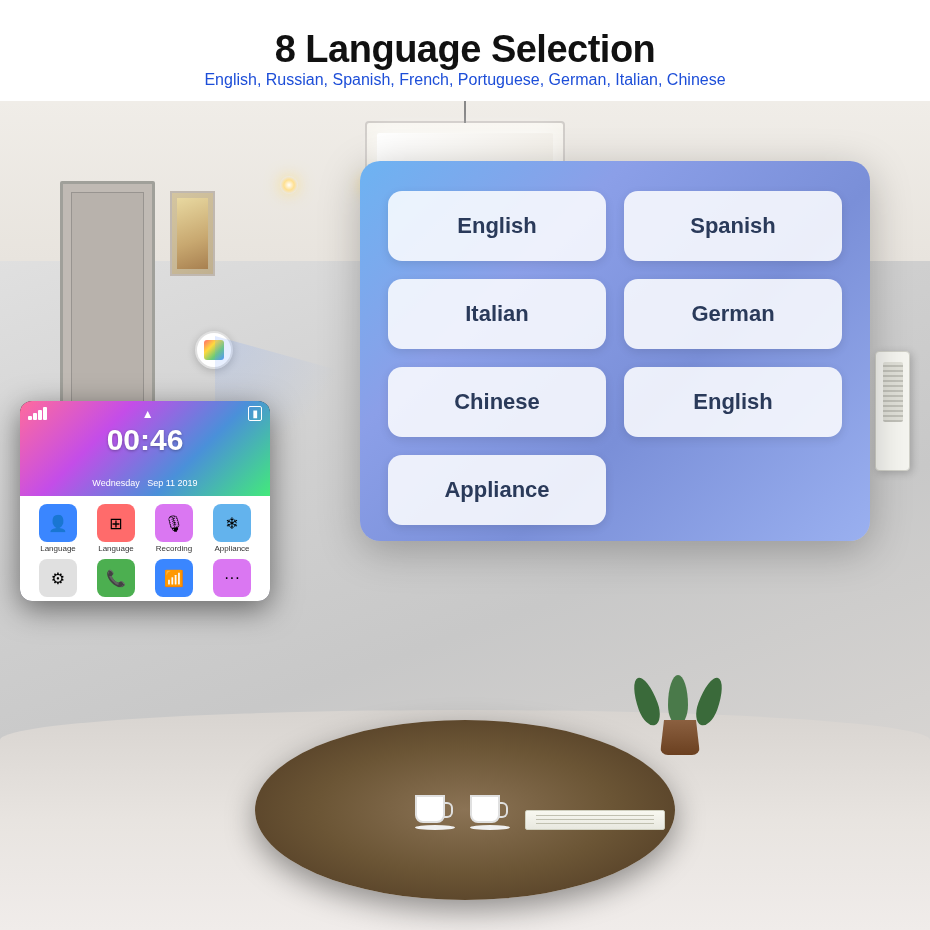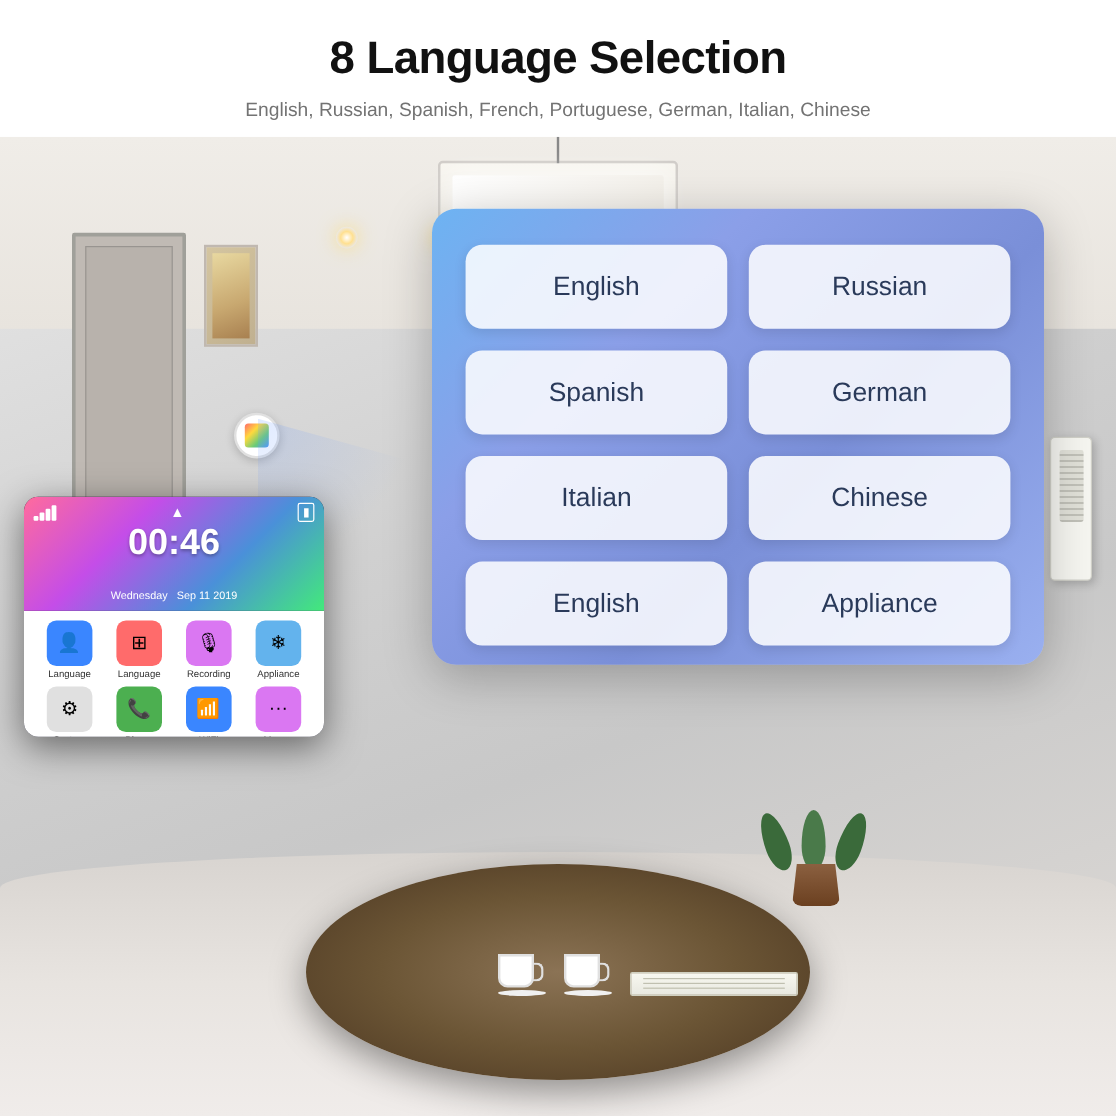--- a/index.html
+++ b/index.html
@@ -31,22 +31,22 @@
 
     .header-title {
       font-size: 38px;
       font-weight: 800;
       color: #111;
       letter-spacing: -0.5px;
     }
 
     .header-subtitle {
       font-size: 16px;
-      color: #737373;
-      margin-top: 13px;
+      color: #1d4ed8;
+      margin-top: 0;
     }
 
     
     .room-bg {
       width: 930px;
       flex: 1;
       position: relative;
       background: linear-gradient(160deg, #e8e8e8 0%, #d0d0d0 40%, #c8c8c8 60%, #e0dcd8 100%);
       overflow: hidden;
     }
@@ -417,21 +417,21 @@
       grid-template-columns: 1fr 1fr;
       gap: 18px;
     }
 
     .lang-btn {
       background: rgba(255,255,255,0.85);
       border: none;
       border-radius: 14px;
       padding: 22px 18px;
       font-size: 22px;
-      font-weight: 400;
+      font-weight: 700;
       color: #2a3a5a;
       cursor: pointer;
       text-align: center;
       box-shadow: 0 3px 10px rgba(0,0,0,0.1);
       transition: background 0.15s;
     }
 
     
     .wall-art {
       position: absolute;
@@ -616,24 +616,23 @@
         <div class="leaf"></div>
         <div class="leaf"></div>
         <div class="leaf"></div>
       </div>
       <div class="plant-pot"></div>
     </div>
 
     <div class="language-panel">
       <div class="lang-grid">
         <button class="lang-btn">English</button>
-        <button class="lang-btn">Russian</button>
         <button class="lang-btn">Spanish</button>
+        <button class="lang-btn">Italian</button>
         <button class="lang-btn">German</button>
-        <button class="lang-btn">Italian</button>
         <button class="lang-btn">Chinese</button>
         <button class="lang-btn">English</button>
         <button class="lang-btn">Appliance</button>
       </div>
     </div>
 
   </div>
 
 </div>
 

